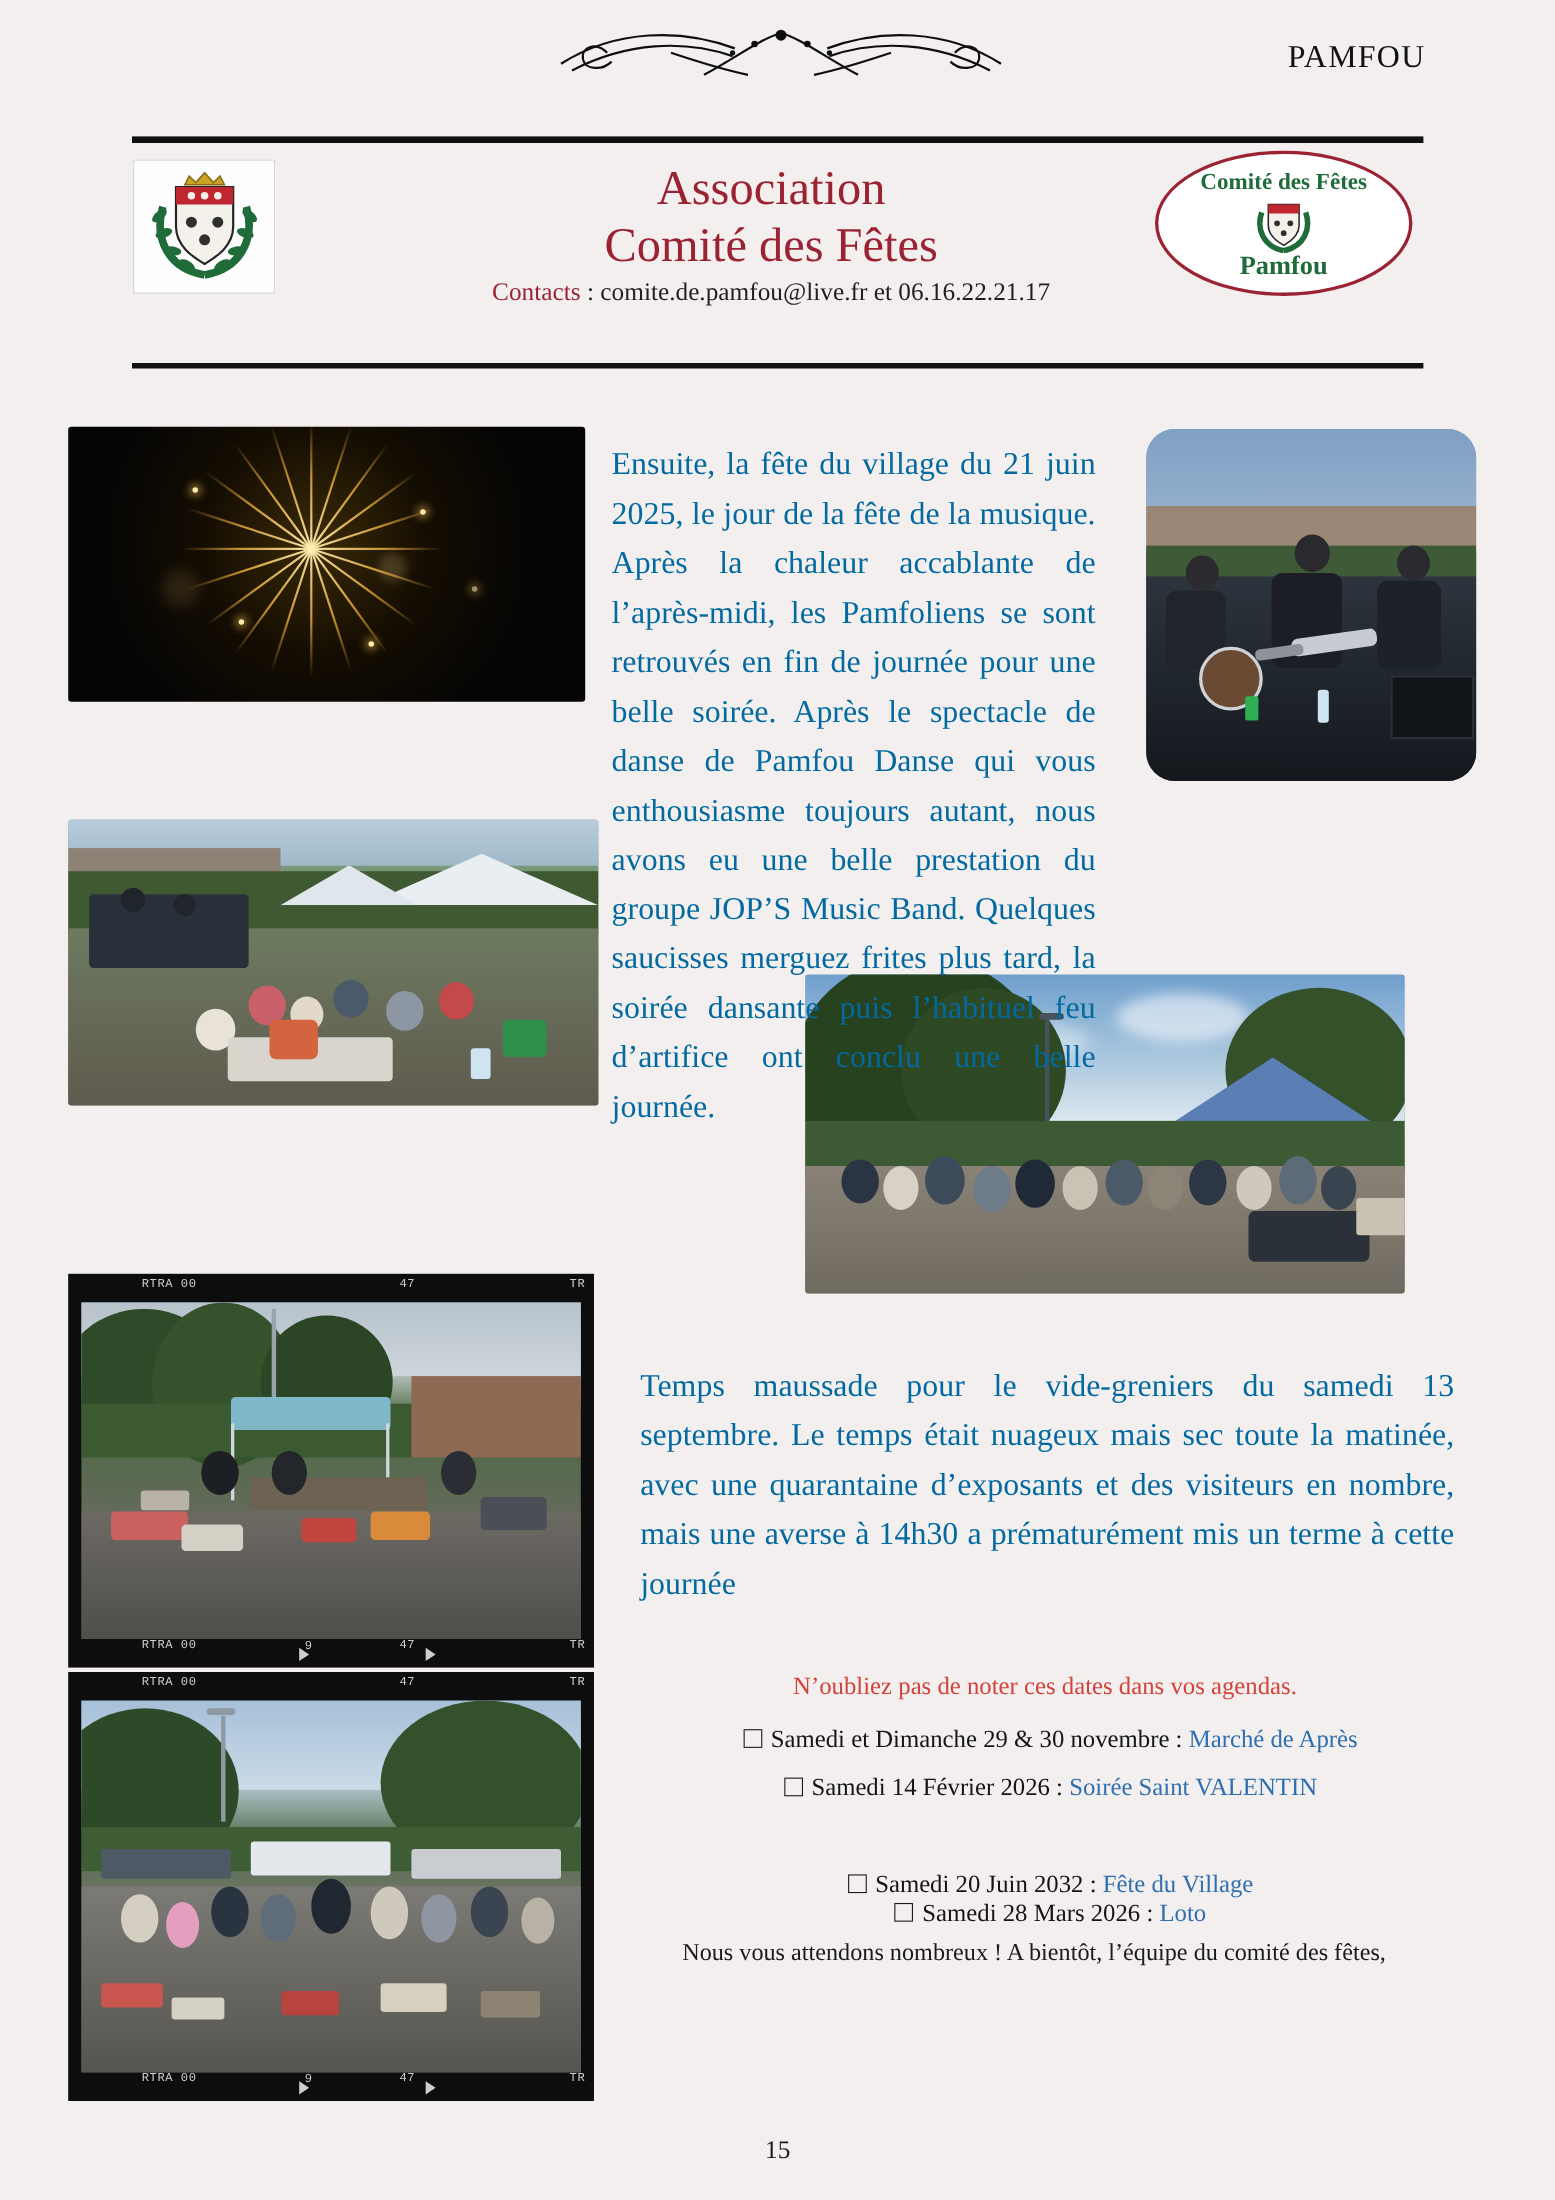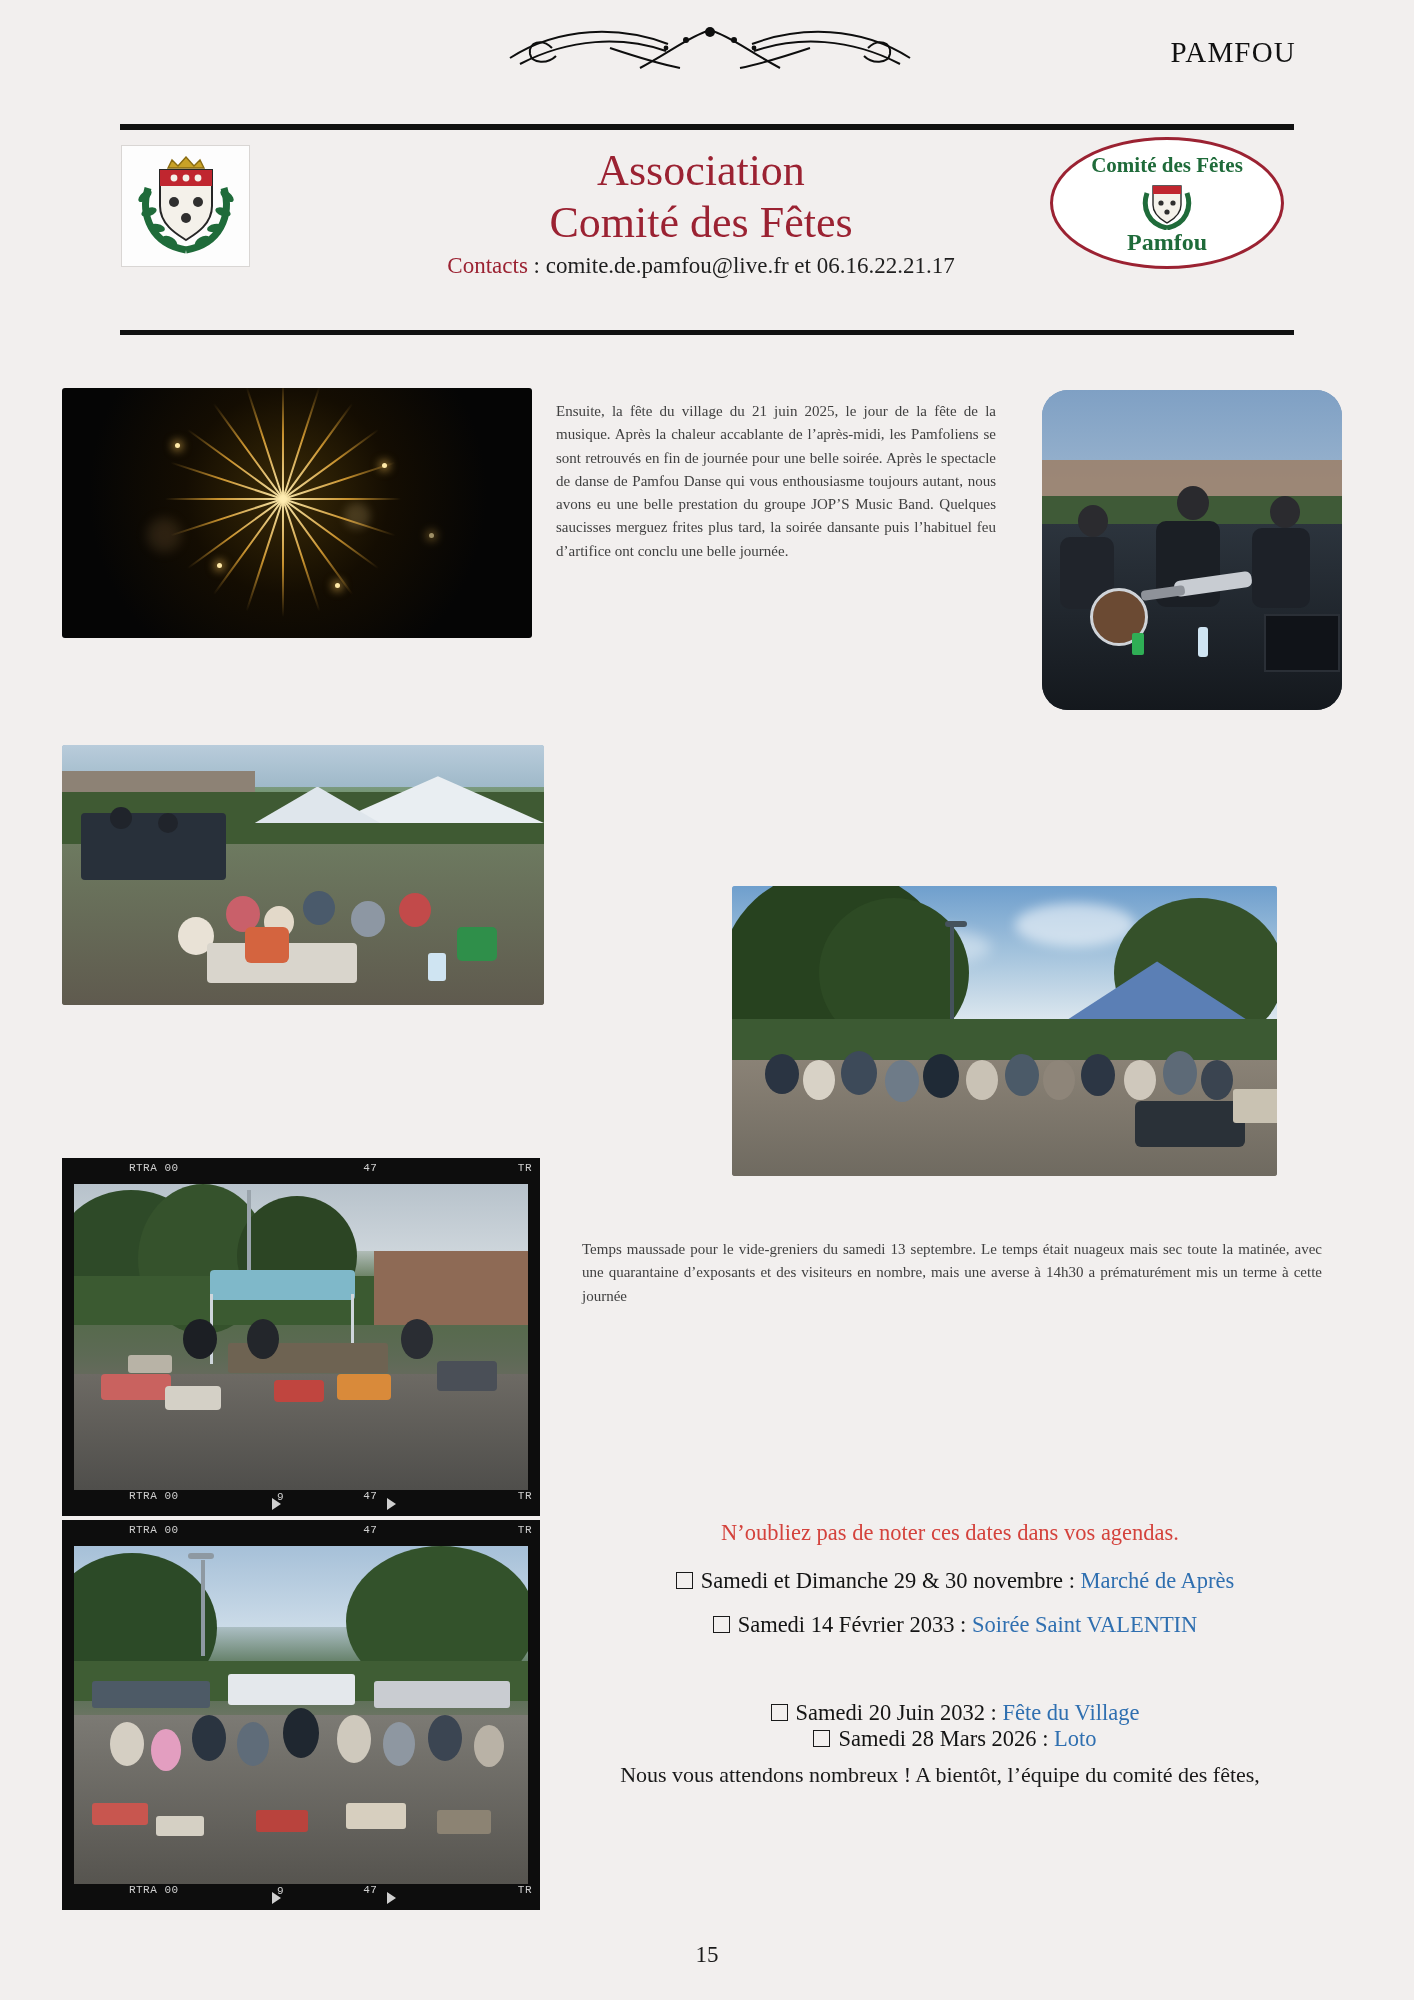--- a/index.html
+++ b/index.html
@@ -227,25 +227,25 @@
     border-bottom: 6px solid transparent;
   }
 
   
   .blob { position: absolute; border-radius: 50%; }
   .rect { position: absolute; }
 
   
   .col-text {
     position: absolute;
-    font-size: 15px;
+    font-size: 29px;
     line-height: 1.55;
     text-align: justify;
     text-justify: inter-word;
-    color: #404040;
+    color: #0369a1;
     font-family: "Liberation Serif", serif;
   }
   #para-fete {
     left: 556px; top: 400px; width: 440px;
   }
   #para-vide {
     left: 582px; top: 1238px; width: 740px;
   }
 
   .dates-title {
@@ -597,21 +597,21 @@
 
 <div class="col-text" id="para-fete">Ensuite, la fête du village du 21 juin 2025, le jour de la fête de la musique. Après la chaleur accablante de l’après-midi, les Pamfoliens se sont retrouvés en fin de journée  pour une belle soirée. Après le spectacle de danse de Pamfou Danse qui vous enthousiasme toujours autant, nous avons eu une belle prestation du groupe JOP’S Music Band. Quelques saucisses merguez frites plus tard, la soirée dansante puis l’habituel feu d’artifice ont conclu une belle journée.</div>
 <div class="col-text" id="para-vide">Temps maussade pour le vide-greniers du samedi 13 septembre. Le temps était nuageux mais sec toute la matinée, avec une quarantaine d’exposants et des visiteurs en nombre, mais une averse à 14h30 a prématurément mis un terme à cette journée</div>
 
 <div class="dates-title">N’oubliez pas de noter ces dates dans vos agendas.</div>
 
 <div class="date-line" id="date-1">
   <span class="cb"></span><span>Samedi et Dimanche 29 &amp; 30 novembre : </span><span class="ev">Marché de Après</span>
 </div>
 <div class="date-line" id="date-2">
-  <span class="cb"></span><span>Samedi 14 Février 2033 : </span><span class="ev">Soirée Saint VALENTIN</span>
+  <span class="cb"></span><span>Samedi 14 Février 2026 : </span><span class="ev">Soirée Saint VALENTIN</span>
 </div>
 <div class="date-line" id="date-3">
   <span class="cb"></span><span>Samedi 28 Mars 2026 : </span><span class="ev">Loto</span>
 </div>
 <div class="date-line" id="date-4">
   <span class="cb"></span><span>Samedi 20 Juin 2032 : </span><span class="ev">Fête du Village</span>
 </div>
 
 <div class="closing">Nous vous attendons nombreux ! A bientôt, l’équipe du comité des fêtes,</div>
 

